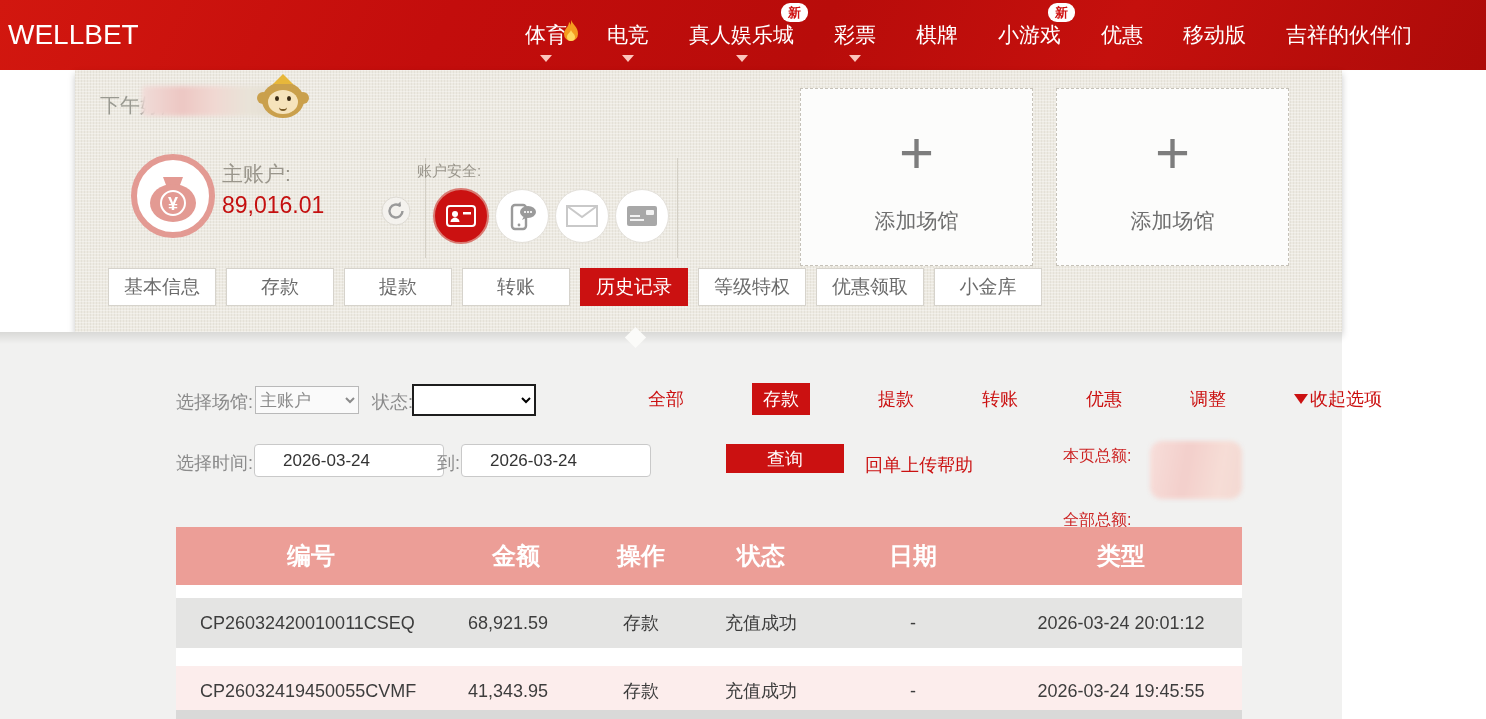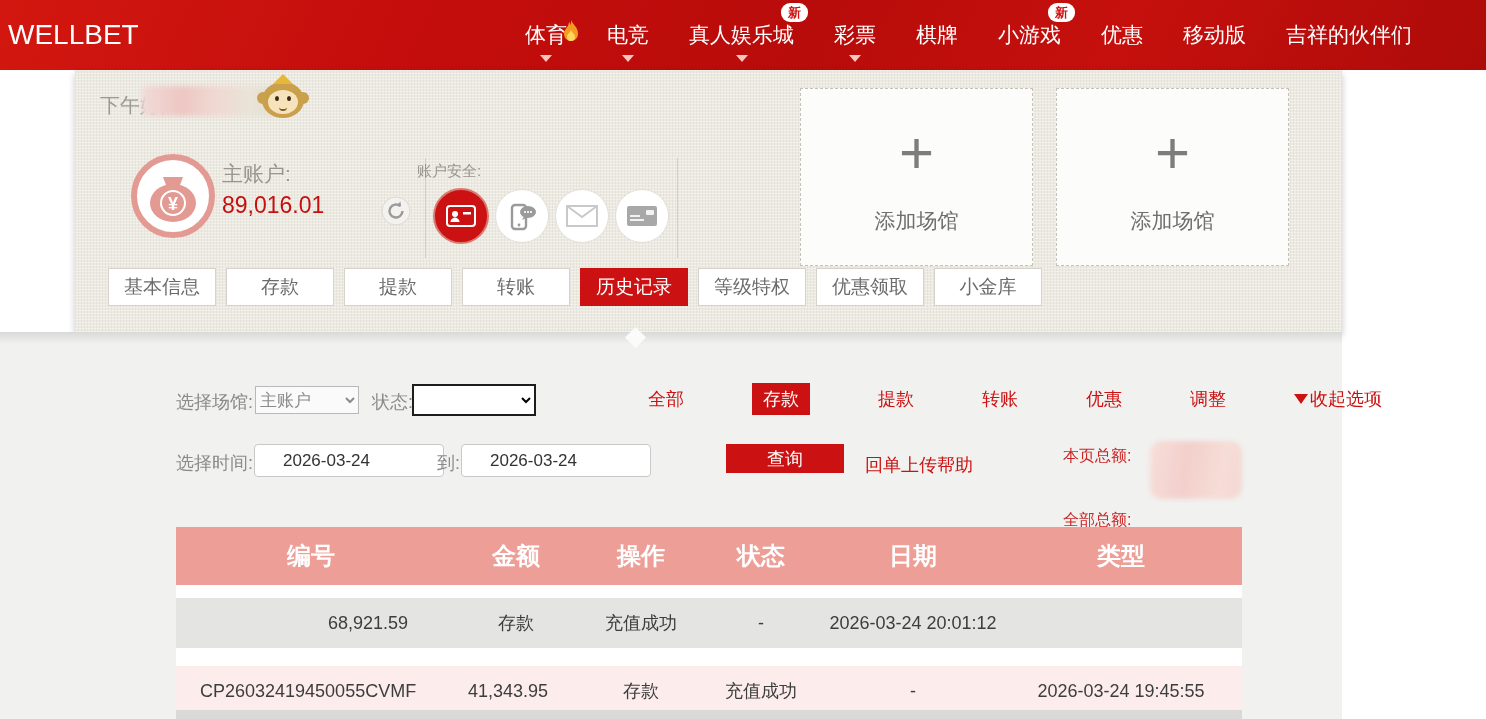--- a/index.html
+++ b/index.html
@@ -283,20 +283,21 @@
   <div class="abs tablebg"></div>
   <div class="abs trow thead">
     <div>编号</div>
     <div>金额</div>
     <div>操作</div>
     <div>状态</div>
     <div>日期</div>
     <div>类型</div>
   </div>
   <div class="abs trow datarow r1">
+    <div class="c-id">CP26032420010011CSEQ</div>
     <div class="c-amt">68,921.59</div>
     <div class="c-c">存款</div>
     <div class="c-c">充值成功</div>
     <div class="c-c">-</div>
     <div class="c-c">2026-03-24 20:01:12</div>
   </div>
   <div class="abs trow datarow r2">
     <div class="c-id">CP26032419450055CVMF</div>
     <div class="c-amt">41,343.95</div>
     <div class="c-c">存款</div>

